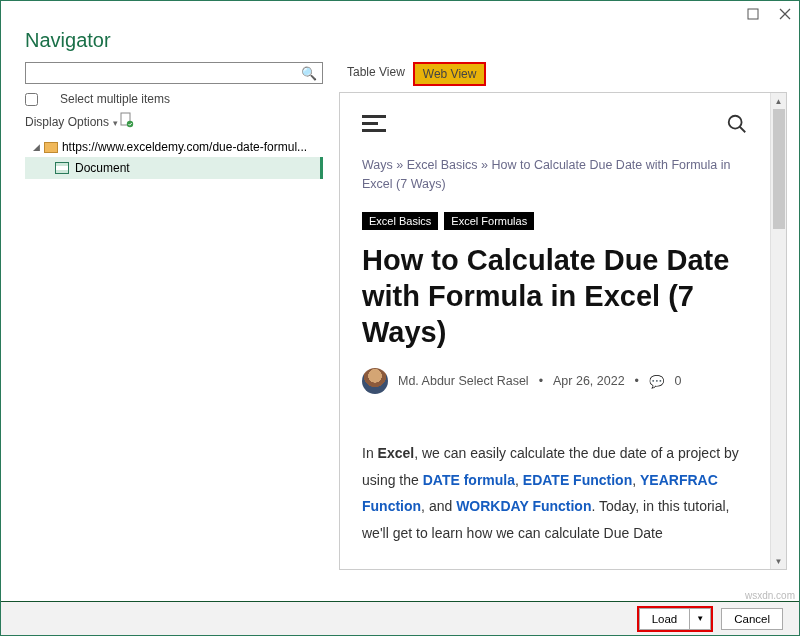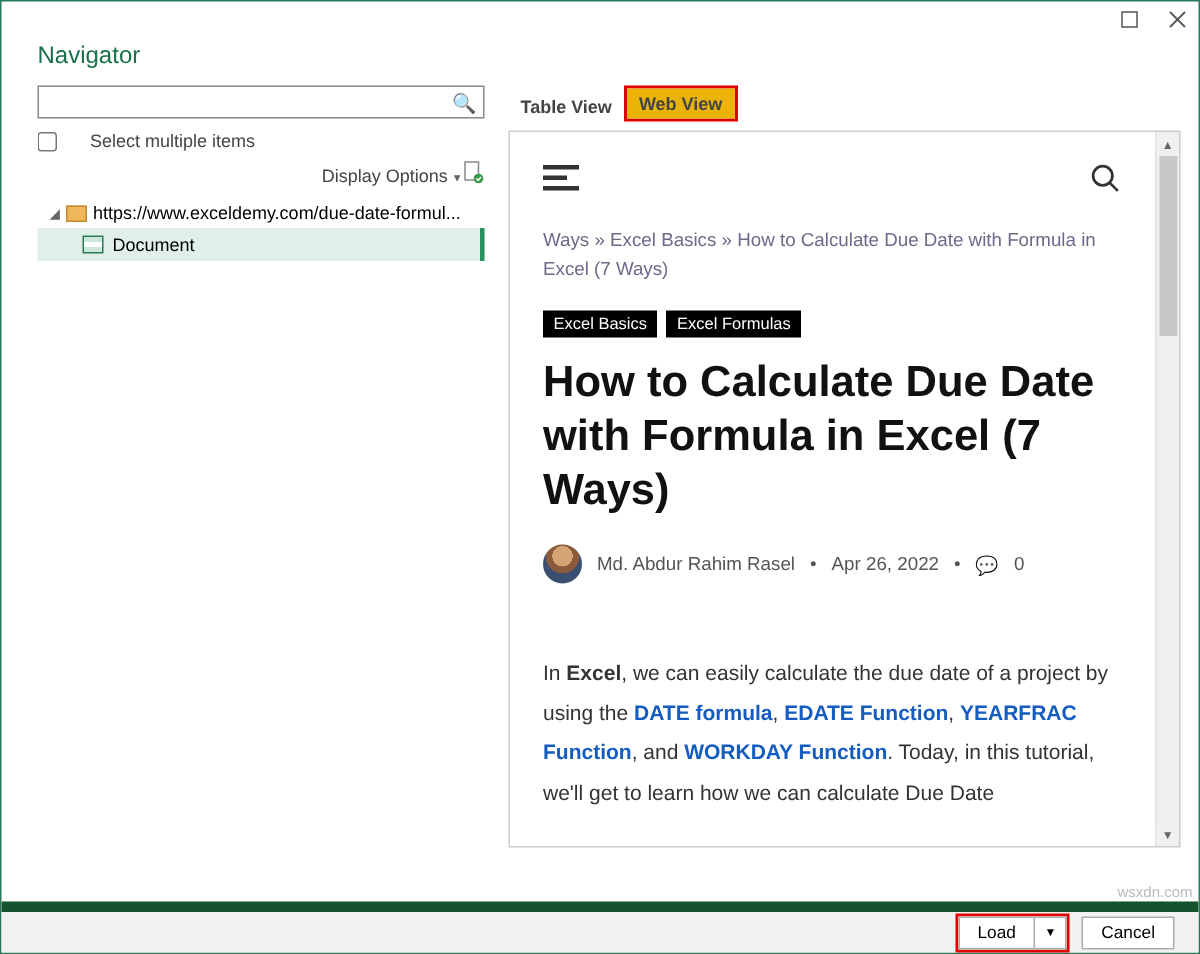--- a/index.html
+++ b/index.html
@@ -1,38 +1,38 @@
 <!DOCTYPE html>
 <html><head>
 <meta charset="utf-8">
 <style>
 * { margin: 0; padding: 0; box-sizing: border-box; font-family: "Segoe UI", sans-serif; }
 body { width: 800px; height: 636px; background: #fff; border: 1px solid #2a7a5a; position: relative; overflow: hidden; }
 .titlebar { height: 28px; display: flex; justify-content: flex-end; align-items: center; padding-right: 8px; gap: 20px; }
 .titlebar svg { width: 12px; height: 12px; }
-.window-title { font-size: 16px; color: #1a7048; padding: 0 0 10px 24px; font-weight: 400; }
+.window-title { font-size: 20px; color: #1a7048; padding: 0 0 10px 24px; font-weight: 400; }
 .content { display: flex; height: 545px; }
 .left-pane { width: 338px; padding: 0 0 0 24px; }
 .search-box { width: 298px; height: 22px; border: 1px solid #888; display: flex; align-items: center; padding: 0 4px; margin-bottom: 8px; }
 .search-box input { flex: 1; border: none; outline: none; font-size: 12px; }
 .search-box .si { color: #0072c6; font-size: 13px; }
 .checkrow { display: flex; align-items: center; gap: 22px; font-size: 12px; color: #444; margin-bottom: 6px; }
 .checkrow input { width: 13px; height: 13px; }
-.display-options { display: flex; align-items: center; justify-content: flex-end; width: 298px; font-size: 12px; color: #444; margin-bottom: 6px; }
+.display-options { display: flex; align-items: center; justify-content: flex-start; width: 298px; font-size: 12px; color: #444; margin-bottom: 6px; }
 .display-options .caret { font-size: 9px; margin-left: 4px; color: #666; }
 .doc-icon svg { width: 16px; height: 16px; }
 .tree { font-size: 12px; }
 .tree-url { display: flex; align-items: center; gap: 4px; padding: 3px 0 3px 8px; width: 298px; }
 .tree-url .fold { color: #666; font-size: 9px; }
 .tree-url .folder { width: 14px; height: 11px; background: #f0b85a; border: 1px solid #c08a30; }
 .tree-url span.txt { white-space: nowrap; overflow: hidden; text-overflow: ellipsis; }
 .tree-doc { display: flex; align-items: center; gap: 6px; background: #e0f0e8; padding: 4px 0 4px 30px; width: 298px; border-right: 3px solid #2a9060; }
 .tree-doc .dicon { width: 14px; height: 12px; border: 1px solid #2a7a5a; background: linear-gradient(#cde8da 33%, #fff 33% 66%, #cde8da 66%); }
 .right-pane { flex: 1; display: flex; flex-direction: column; }
-.tabs { display: flex; gap: 0; font-size: 12px; color: #444; padding: 0 0 4px 0; align-items: flex-end; font-weight: bold; }
+.tabs { display: flex; gap: 0; font-size: 12px; color: #444; padding: 0 0 4px 0; align-items: flex-start; }
 .tab { padding: 3px 8px; cursor: pointer; }
 .tab.active { background: #eab308; }
 .tab-highlight { border: 2px solid #e00000; display: inline-block; }
 .preview-wrap { display: flex; border: 1px solid #ccc; margin: 2px 12px 0 0; height: 478px; }
 .preview { flex: 1; padding: 18px 22px; overflow: hidden; }
 .web-header { display: flex; justify-content: space-between; align-items: center; margin-bottom: 20px; }
 .hamburger div { width: 24px; height: 3px; background: #333; margin: 4px 0; }
 .hamburger div:nth-child(2){ width: 16px; }
 .mag { width: 22px; height: 22px; }
 .breadcrumb { font-size: 12.5px; color: #6a6a8a; margin-bottom: 18px; line-height: 1.5; }
@@ -40,21 +40,21 @@
 .tag { background: #000; color: #fff; font-size: 11px; padding: 3px 7px; }
 .article-title { font-size: 29px; font-weight: 700; color: #111; line-height: 1.25; margin-bottom: 18px; }
 .meta { display: flex; align-items: center; gap: 10px; font-size: 12.5px; color: #555; margin-bottom: 46px; }
 .avatar { width: 26px; height: 26px; border-radius: 50%; background: radial-gradient(circle at 50% 30%, #d4a574 30%, #8b5a3c 31% 50%, #3b5070 51%); }
 .body-text { font-size: 14px; color: #333; line-height: 1.9; }
 .body-text b { font-weight: 700; }
 .body-text .lnk { color: #155cc0; font-weight: 700; }
 .scrollbar { width: 16px; background: #f0f0f0; position: relative; border-left: 1px solid #e0e0e0; }
 .sb-btn { height: 16px; background: #f0f0f0; display:flex;align-items:center;justify-content:center;font-size:8px;color:#666; }
 .sb-thumb { position: absolute; top: 16px; left: 2px; width: 12px; height: 120px; background: #c8c8c8; }
-.footer { position: absolute; bottom: 0; left: 0; right: 0; height: 34px; background: #f2f2f2; border-top: 7px solid #14532d; display: flex; justify-content: flex-end; align-items: center; gap: 8px; padding-right: 16px; }
+.footer { position: absolute; bottom: 0; left: 0; right: 0; height: 34px; background: #f2f2f2; border-top: 1px solid #14532d; display: flex; justify-content: flex-end; align-items: center; gap: 8px; padding-right: 16px; }
 .btn { height: 22px; background: #fff; border: 1px solid #aaa; font-size: 11.5px; padding: 0 12px; display: flex; align-items: center; cursor: pointer; }
 .load-group { display: flex; border: 2px solid #e00000; }
 .load-group .btn { border: 1px solid #aaa; }
 .load-group .dd { padding: 0 6px; border-left: none; font-size: 8px; }
 .watermark { position: absolute; bottom: 34px; right: 4px; font-size: 10px; color: #bbb; }
 </style>
 </head>
 <body>
 
 <div class="titlebar">
@@ -127,21 +127,21 @@
           <span>»</span>
           <span>How to Calculate Due Date with Formula in Excel (7 Ways)</span>
         </div>
         <div class="tags">
           <span class="tag">Excel Basics</span>
           <span class="tag">Excel Formulas</span>
         </div>
         <h1 class="article-title">How to Calculate Due Date with Formula in Excel (7 Ways)</h1>
         <div class="meta">
           <div class="avatar"></div>
-          <span>Md. Abdur Rahim Rasel</span>
+          <span>Md. Abdur Select Rasel</span>
           <span>•</span>
           <span>Apr 26, 2022</span>
           <span>•</span>
           <span>💬</span>
           <span>0</span>
         </div>
         <div class="body-text">
           <span>In </span><b>Excel</b><span>, we can easily calculate the due date of a project by using the </span><span class="lnk">DATE formula</span><span>, </span><span class="lnk">EDATE Function</span><span>, </span><span class="lnk">YEARFRAC Function</span><span>, and </span><span class="lnk">WORKDAY Function</span><span>. Today, in this tutorial, we'll get to learn how we can calculate Due Date</span>
         </div>
       </div>

